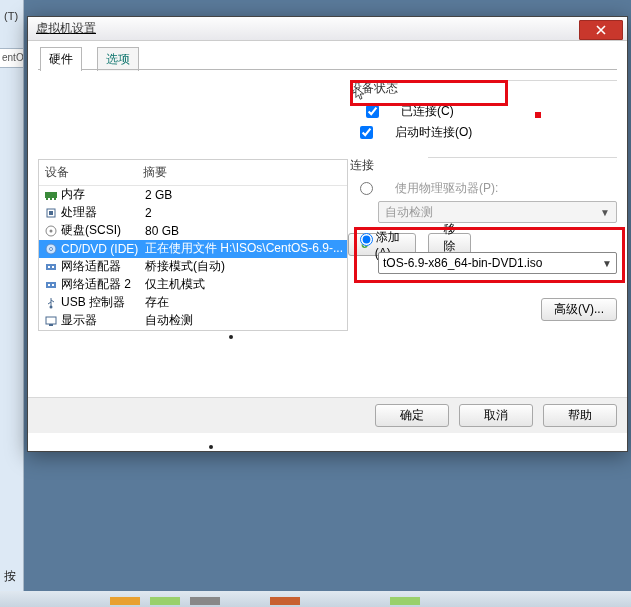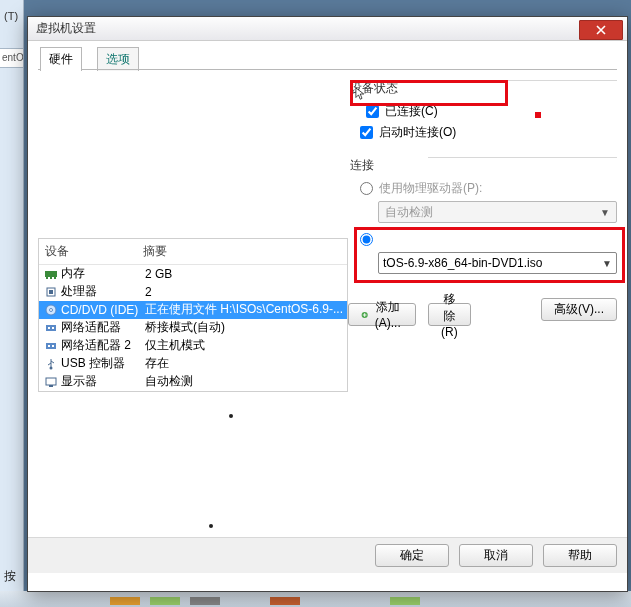--- a/index.html
+++ b/index.html
@@ -5,21 +5,21 @@
   * { box-sizing: border-box; font-family: "Microsoft YaHei", "SimSun", Tahoma, sans-serif; font-size: 12px; }
   body { margin: 0; background: #5a7a9a; width: 631px; height: 607px; position: relative; overflow: hidden; }
 
   .bg-strip-left { position: absolute; left: 0; top: 0; width: 24px; height: 607px; background: #dde9f5; border-right: 1px solid #a8b8c8; }
   .bg-menu-t { position: absolute; left: 4px; top: 10px; color: #333; font-size: 11px; }
   .bg-tab { position: absolute; left: 0; top: 48px; width: 24px; height: 20px; background: #fff; border: 1px solid #a8b8c8; border-left: none; color: #555; font-size: 10px; padding: 3px 2px; overflow: hidden; white-space: nowrap; }
   .bg-bottom { position: absolute; left: 0; bottom: 0; width: 631px; height: 16px; background: linear-gradient(#e0e8f0,#c8d4e0); }
   .bg-sq { position: absolute; bottom: 2px; width: 30px; height: 8px; }
   .bg-an { position: absolute; left: 4px; bottom: 22px; color: #222; }
 
-  .dialog { position: absolute; left: 27px; top: 16px; width: 601px; height: 576px; background: #fff; border: 1px solid #444; box-shadow: 0 4px 20px rgba(0,0,0,.4); }
+  .dialog { position: absolute; left: 27px; top: 16px; width: 601px; height: 436px; background: #fff; border: 1px solid #444; box-shadow: 0 4px 20px rgba(0,0,0,.4); text-decoration: underline; }
   .titlebar { height: 24px; background: linear-gradient(#fdfdfd,#e8e8ec); border-bottom: 1px solid #ccc; display: flex; align-items: center; padding: 0 0 0 8px; }
   .titlebar .title { flex: 1; color: #333; }
   .titlebar .close { width: 44px; height: 20px; margin: 2px 4px 0 0; background: #c9372c; color: #fff; display: flex; align-items: center; justify-content: center; border-radius: 1px; border: 1px solid #a02a22; cursor: pointer; }
   .titlebar .close svg { width: 10px; height: 10px; }
 
   .body { position: absolute; left: 0; top: 24px; right: 0; bottom: 36px; padding: 6px 10px 0 10px; }
 
   .tabs { display: flex; gap: 16px; margin-left: 2px; }
   .tab { padding: 3px 8px; border: 1px solid #b8b8b8; border-bottom: none; background: #f5f5f5; cursor: pointer; margin-right: -1px; position: relative; }
   .tab.active { background: #fff; z-index: 2; }
@@ -43,21 +43,21 @@
   .left-btns { display: flex; justify-content: flex-end; gap: 12px; margin-top: 0; padding-right: 4px; }
   .btn { height: 23px; padding: 0 12px; background: linear-gradient(#fefefe,#e6e6e6); border: 1px solid #a8a8a8; border-radius: 3px; cursor: pointer; display: inline-flex; align-items: center; gap: 4px; }
   .btn .plus { width: 12px; height: 12px; }
 
   .right { flex: 1; display: flex; flex-direction: column; }
   .group { margin-bottom: 12px; }
   .group-title { color: #333; margin-bottom: 6px; }
   .group-line { border-top: 1px solid #d8d8d8; margin-bottom: 8px; margin-top: 2px; position: relative; top: -8px; margin-left: 54px; }
   .group-title-wrap { display: flex; align-items: center; }
   .group-body { padding-left: 10px; }
-  .chk-row { display: flex; align-items: center; margin-bottom: 4px; gap: 4px; }
+  .chk-row { display: flex; align-items: center; margin-bottom: 4px; gap: 20px; }
   .chk-row input[type=checkbox], .chk-row input[type=radio] { margin: 0 2px 0 0; }
   .chk-row label.disabled { color: #9a9a9a; }
   .combo { width: 100%; height: 22px; border: 1px solid #b8b8b8; background: linear-gradient(#fdfdfd,#eee); padding: 0 6px; display: flex; align-items: center; justify-content: space-between; border-radius: 2px; }
   .combo.disabled { color: #9a9a9a; background: #f4f4f4; }
   .combo .arrow { font-size: 10px; color: #555; }
   .indent { margin-left: 18px; margin-top: 4px; }
 
   .iso-row { display: flex; gap: 8px; margin-top: 6px; margin-left: 18px; align-items: center; }
   .iso-combo { flex: 1; height: 22px; border: 1px solid #888; background: #fff; padding: 0 4px; display: flex; align-items: center; justify-content: space-between; border-radius: 2px; }
   .iso-combo .arrow { font-size: 10px; color: #444; }
@@ -135,20 +135,30 @@
               <div class="row">
                 <span class="ico">
                   <svg width="14" height="12">
                     <rect x="3" y="2" width="8" height="8" fill="none" stroke="#4a6a90"></rect>
                     <rect x="5" y="4" width="4" height="4" fill="#4a6a90"></rect>
                   </svg>
                 </span>
                 <span class="dev">处理器</span>
                 <span class="sum">2</span>
               </div>
+              <div class="row">
+                <span class="ico">
+                  <svg width="14" height="12">
+                    <circle cx="7" cy="6" r="5" fill="none" stroke="#888"></circle>
+                    <circle cx="7" cy="6" r="1.5" fill="#888"></circle>
+                  </svg>
+                </span>
+                <span class="dev">硬盘(SCSI)</span>
+                <span class="sum">80 GB</span>
+              </div>
               <div class="row selected">
                 <span class="ico">
                   <svg width="14" height="12">
                     <circle cx="7" cy="6" r="5" fill="#cfe6ff" stroke="#5a8ac8"></circle>
                     <circle cx="7" cy="6" r="1.5" fill="#fff" stroke="#5a8ac8"></circle>
                   </svg>
                 </span>
                 <span class="dev">CD/DVD (IDE)</span>
                 <span class="sum">正在使用文件 H:\ISOs\CentOS-6.9-...</span>
               </div>

